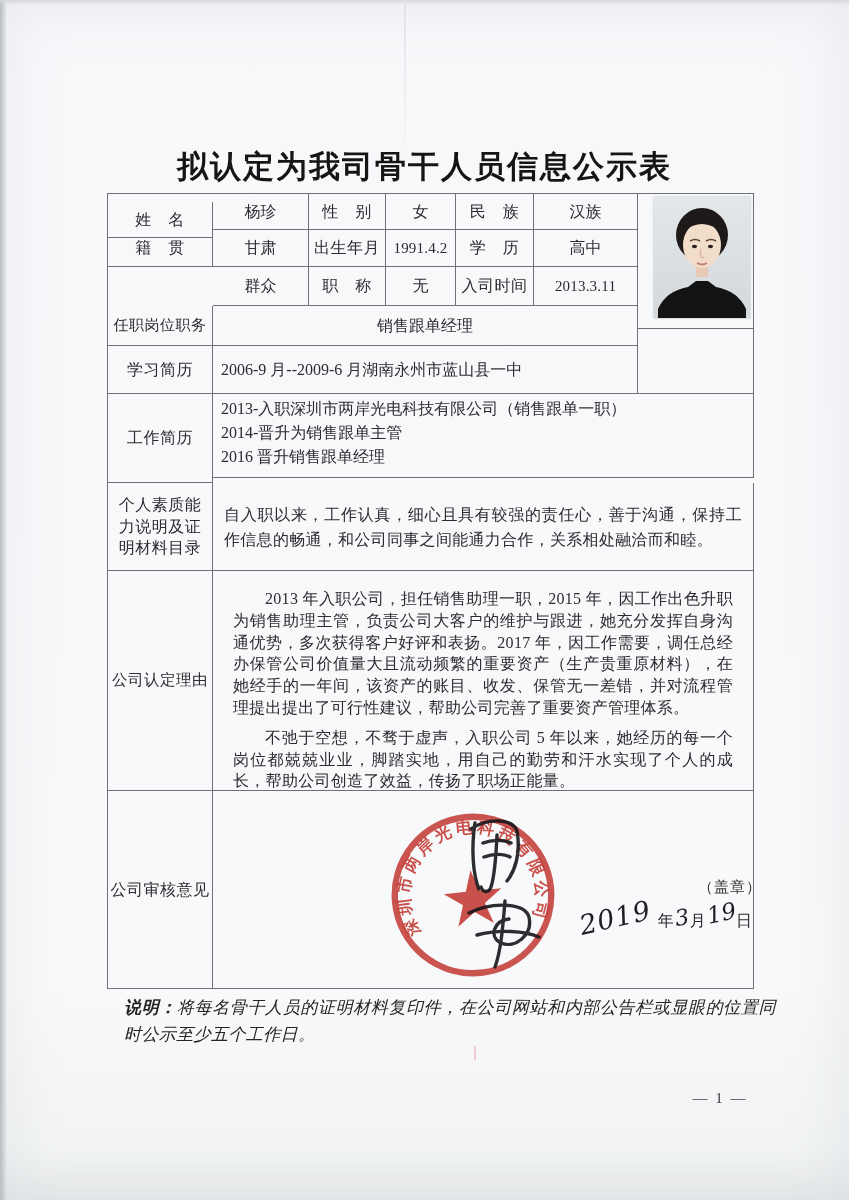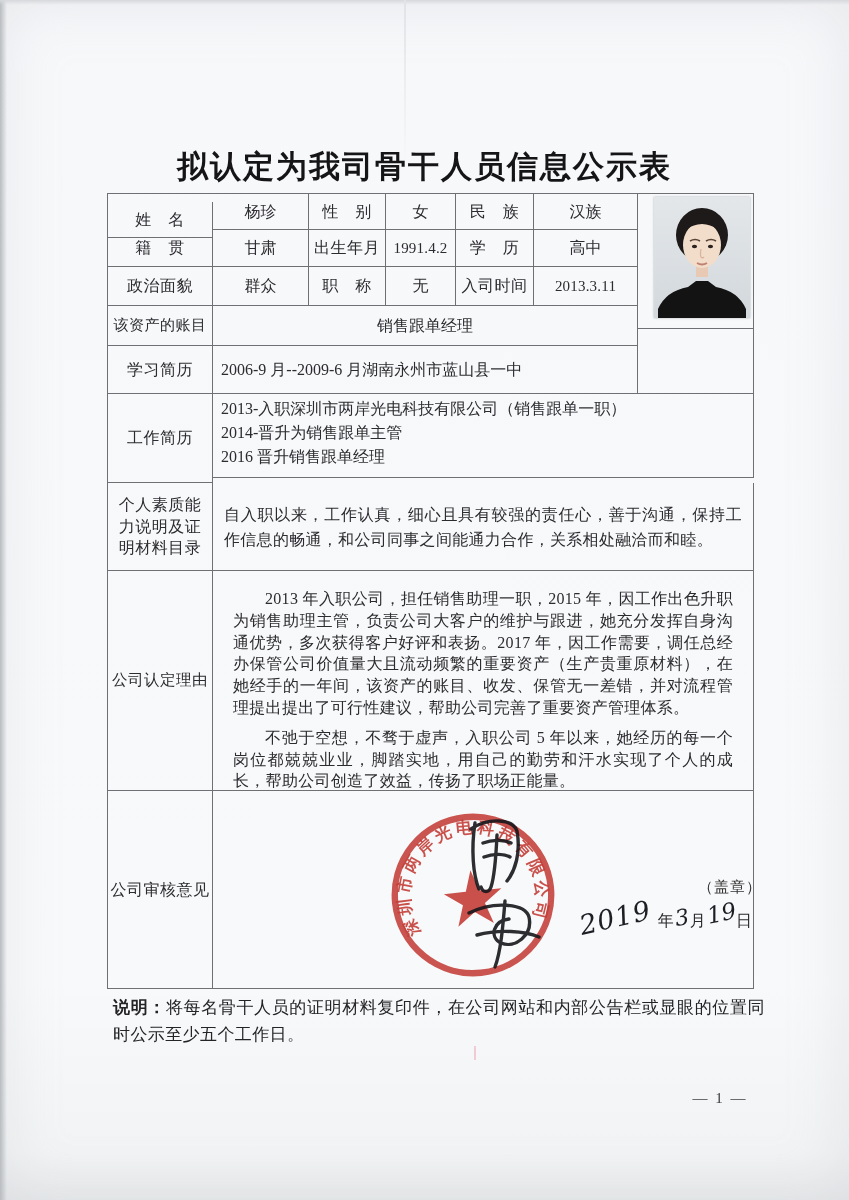--- a/index.html
+++ b/index.html
@@ -58,22 +58,22 @@
     font-size:15px;color:#333;letter-spacing:1px;}
   .dateline{position:absolute;left:366px;top:104px;width:180px;height:46px;
     display:flex;align-items:center;color:#2a2a2e;}
   .hw{font-family:"DejaVu Serif","Liberation Serif",serif;font-style:italic;color:#1d1d24;}
   .hw-year{font-size:27px;transform:rotate(-13deg);letter-spacing:1px;margin-right:6px;}
   .hw-m{font-size:22px;transform:rotate(-9deg);margin:0 1px;}
   .hw-d{font-size:23px;transform:rotate(-11deg);margin:0 0 0 1px;position:relative;top:-4px;}
   .dt{font-size:16px;position:relative;top:3px;}
 
   .note{
-    position:absolute;left:113px;top:994px;width:652px;
-    font-size:17px;line-height:27px;color:#242427;text-align:justify;letter-spacing:.4px;
+    position:absolute;left:124px;top:994px;width:652px;
+    font-size:17px;line-height:27px;color:#242427;text-align:justify;letter-spacing:.4px;font-style:italic;
   }
   .note .note-label{font-weight:bold;}
   .pageno{
     position:absolute;left:660px;top:1090px;width:120px;text-align:center;
     font-size:15px;color:#3a3a3e;letter-spacing:2px;
   }
   .pinkmark{position:absolute;left:474px;top:1046px;width:2px;height:14px;background:#f0b9c4;opacity:.7;}
 </style>
 </head>
 <body>
@@ -95,21 +95,20 @@
     <div class="cell cen lbl" style="left:348px;top:0;width:78px;height:36px">民　族</div>
     <div class="cell cen" style="left:426px;top:0;width:104px;height:36px">汉族</div>
 
     <div class="cell cen lbl" style="left:0;top:36px;width:105px;height:37px">籍　贯</div>
     <div class="cell cen" style="left:105px;top:36px;width:96px;height:37px">甘肃</div>
     <div class="cell cen lbl" style="left:201px;top:36px;width:77px;height:37px">出生年月</div>
     <div class="cell cen num" style="left:278px;top:36px;width:70px;height:37px">1991.4.2</div>
     <div class="cell cen lbl" style="left:348px;top:36px;width:78px;height:37px">学　历</div>
     <div class="cell cen" style="left:426px;top:36px;width:104px;height:37px">高中</div>
 
-    <div class="cell cen lbl" style="left:0;top:73px;width:105px;height:39px">政治面貌</div>
     <div class="cell cen" style="left:105px;top:73px;width:96px;height:39px">群众</div>
     <div class="cell cen lbl" style="left:201px;top:73px;width:77px;height:39px">职　称</div>
     <div class="cell cen" style="left:278px;top:73px;width:70px;height:39px">无</div>
     <div class="cell cen lbl" style="left:348px;top:73px;width:78px;height:39px">入司时间</div>
     <div class="cell cen num" style="left:426px;top:73px;width:104px;height:39px">2013.3.11</div>
 
     <div class="cell" style="left:530px;top:0;width:116px;height:135px">
       <div class="photo-wrap">
         <svg width="96" height="121" viewBox="0 0 96 121">
           <defs>
@@ -128,21 +127,21 @@
           <ellipse cx="40.5" cy="49.5" rx="2.6" ry="1.7" fill="#2b221e"></ellipse>
           <ellipse cx="56.5" cy="49.5" rx="2.6" ry="1.7" fill="#2b221e"></ellipse>
           <path d="M47,52 q-1,6 0,8 q1.5,1.5 3,0" stroke="#d8b49c" stroke-width="1.2" fill="none"></path>
           <path d="M43,66 q5,3 10,0" stroke="#c08173" stroke-width="2" fill="none"></path>
           <path d="M4,121 L4,112 Q12,94 34,90 L42,84 L54,84 L62,90 Q84,94 92,112 L92,121 Z" fill="#131313"></path>
         </svg>
       </div>
     </div>
     <div class="cell" style="left:530px;top:135px;width:116px;height:65px"></div>
 
-    <div class="cell cen lbl" style="left:0;top:112px;width:105px;height:40px;font-size:15px">该资产的账目</div>
+    <div class="cell cen lbl" style="left:0;top:112px;width:105px;height:40px;font-size:15px">任职岗位职务</div>
     <div class="cell cen lbl" style="left:0;top:152px;width:105px;height:48px">学习简历</div>
 
     <div class="cell cen" style="left:105px;top:112px;width:425px;height:40px">销售跟单经理</div>
     <div class="cell content-left" style="left:105px;top:152px;width:425px;height:48px">2006-9 月--2009-6 月湖南永州市蓝山县一中</div>
 
     <div class="cell cen lbl" style="left:0;top:200px;width:105px;height:89px">工作简历</div>
     <div class="cell worklines" style="left:105px;top:195px;width:541px;height:89px">
       <div>2013-入职深圳市两岸光电科技有限公司（销售跟单一职）</div>
       <div>2014-晋升为销售跟单主管</div>
       <div>2016 晋升销售跟单经理</div>

